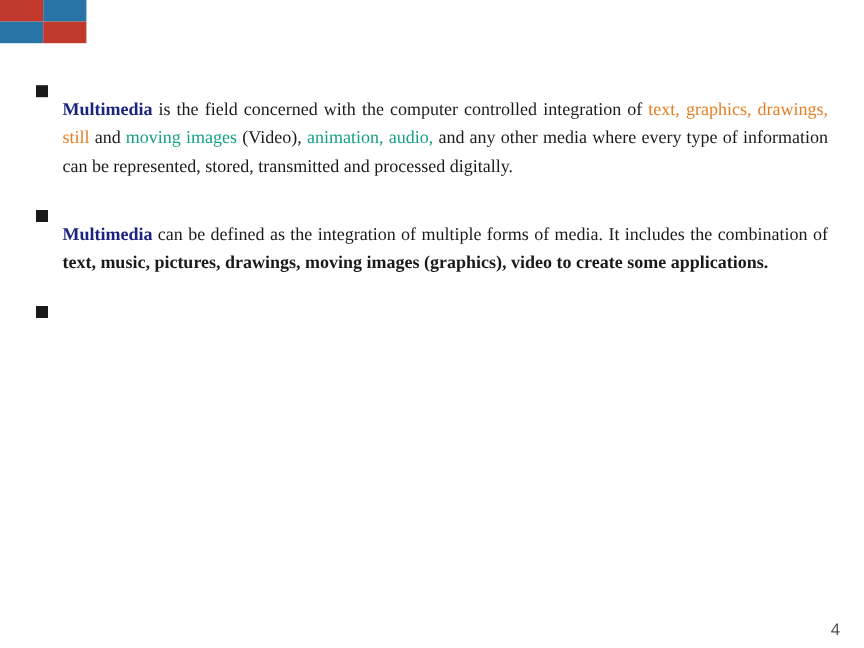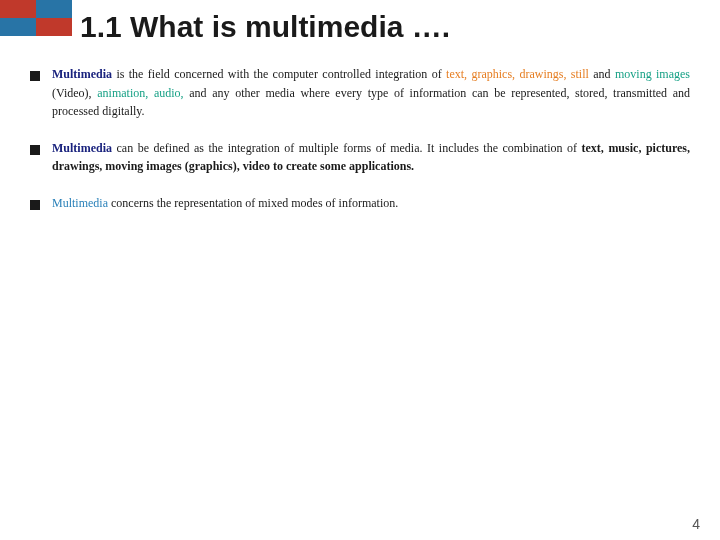--- a/index.html
+++ b/index.html
@@ -93,24 +93,25 @@
       width: 10px;
       height: 10px;
       background: #1a1a1a;
       min-width: 10px;
       min-height: 10px;
       margin-top: 6px;
       margin-right: 12px;
     }
 
     .bullet-text {
-      font-size: 12px;
+      font-size: 15px;
       line-height: 1.55;
       color: #1a1a1a;
       text-align: justify;
+      margin-top: 16px;
     }
 
     .bold-blue {
       font-weight: bold;
       color: #1a237e;
     }
 
     .color-orange {
       color: #e67e22;
     }
@@ -142,21 +143,20 @@
 
 <div class="slide">
 
   <div class="corner-block">
     <div class="corner-top-left"></div>
     <div class="corner-top-right"></div>
     <div class="corner-bottom-left"></div>
     <div class="corner-bottom-right"></div>
   </div>
 
-  <div class="title">1.1 What is multimedia ….</div>
 
   <div class="content-area">
 
     <div class="bullet-item">
       <div class="bullet-dot"></div>
       <div class="bullet-text">
         <span class="bold-blue">Multimedia</span>
         <span> is the field concerned with the computer controlled integration of </span>
         <span class="color-orange">text, graphics, drawings, still</span>
         <span> and </span>
@@ -171,23 +171,19 @@
       <div class="bullet-dot"></div>
       <div class="bullet-text">
         <span class="bold-blue">Multimedia</span>
         <span> can be defined as the integration of multiple forms of media. It includes the combination of </span>
         <span class="bold-black">text, music, pictures, drawings, moving images (graphics), video to create some applications.</span>
       </div>
     </div>
 
     <div class="bullet-item">
       <div class="bullet-dot"></div>
-      <div class="bullet-text">
-        <span class="color-blue">Multimedia</span>
-        <span> concerns the representation of mixed modes of information.</span>
-      </div>
     </div>
 
   </div>
 
   <div class="slide-number">4</div>
 
 </div>
 
 </body></html>

